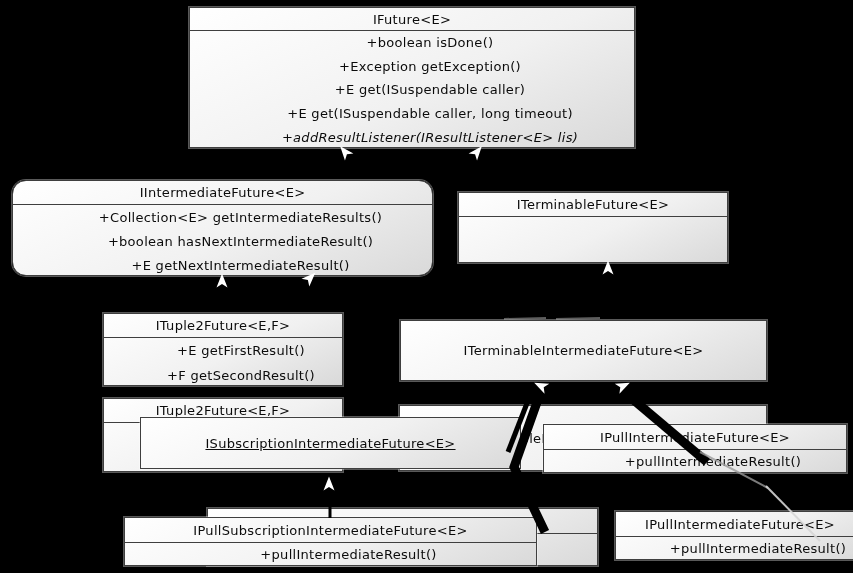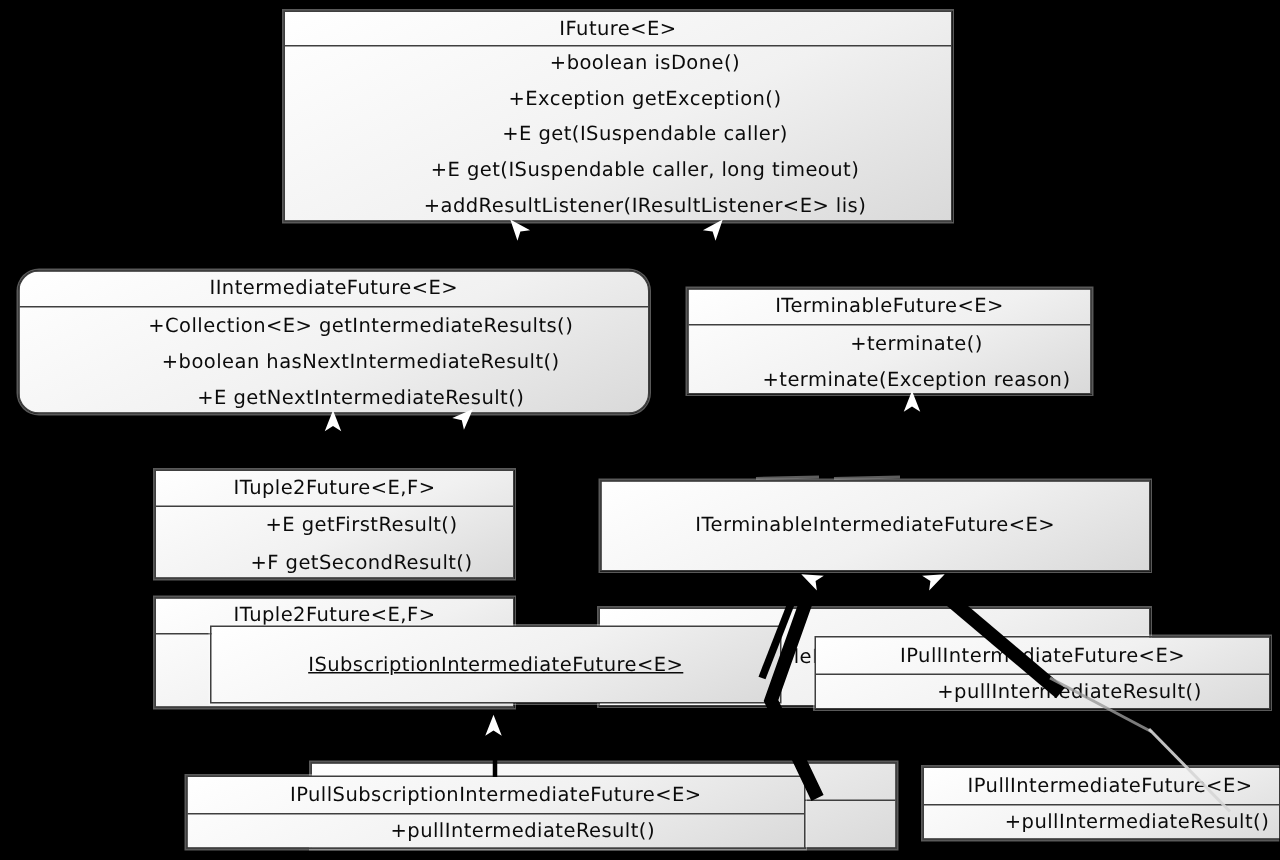--- a/index.html
+++ b/index.html
@@ -33,39 +33,35 @@
     <div class="title" style="height:24px;"></div>
   </div>
 
   <div class="box" style="left:189px;top:7px;width:446px;height:141px;">
     <div class="title" style="height:22px;">IFuture&lt;E&gt;</div>
     <div>
       <div class="m" style="height:23.6px;">+boolean isDone()</div>
       <div class="m" style="height:23.6px;text-align:right;">+Exception getException()</div>
       <div class="m" style="height:23.6px;">+E get(ISuspendable caller)</div>
       <div class="m" style="height:23.6px;">+E get(ISuspendable caller, long timeout)</div>
-      <div class="m" style="height:23.6px;">+addResultListener(IResultListener&lt;E&gt; lis)</div>
+      <div class="m" style="height:23.6px;font-style:italic;">+addResultListener(IResultListener&lt;E&gt; lis)</div>
     </div>
   </div>
 
   <div class="box" style="left:12px;top:180px;width:421px;height:96px;border-radius:14px;">
     <div class="title" style="height:23px;">IIntermediateFuture&lt;E&gt;</div>
     <div>
       <div class="m" style="height:24px;">+Collection&lt;E&gt; getIntermediateResults()</div>
       <div class="m" style="height:24px;">+boolean hasNextIntermediateResult()</div>
       <div class="m" style="height:24px;">+E getNextIntermediateResult()</div>
     </div>
   </div>
 
   <div class="box" style="left:458px;top:192px;width:270px;height:71px;">
     <div class="title" style="height:23px;">ITerminableFuture&lt;E&gt;</div>
-    <div>
-      <div class="m" style="height:24px;">+terminate()</div>
-      <div class="m" style="height:24px;">+terminate(Exception reason)</div>
-    </div>
   </div>
 
   <div class="box" style="left:103px;top:313px;width:240px;height:73px;">
     <div class="title" style="height:23px;">ITuple2Future&lt;E,F&gt;</div>
     <div>
       <div class="m" style="height:25px;">+E getFirstResult()</div>
       <div class="m" style="height:25px;">+F getSecondResult()</div>
     </div>
   </div>
 

